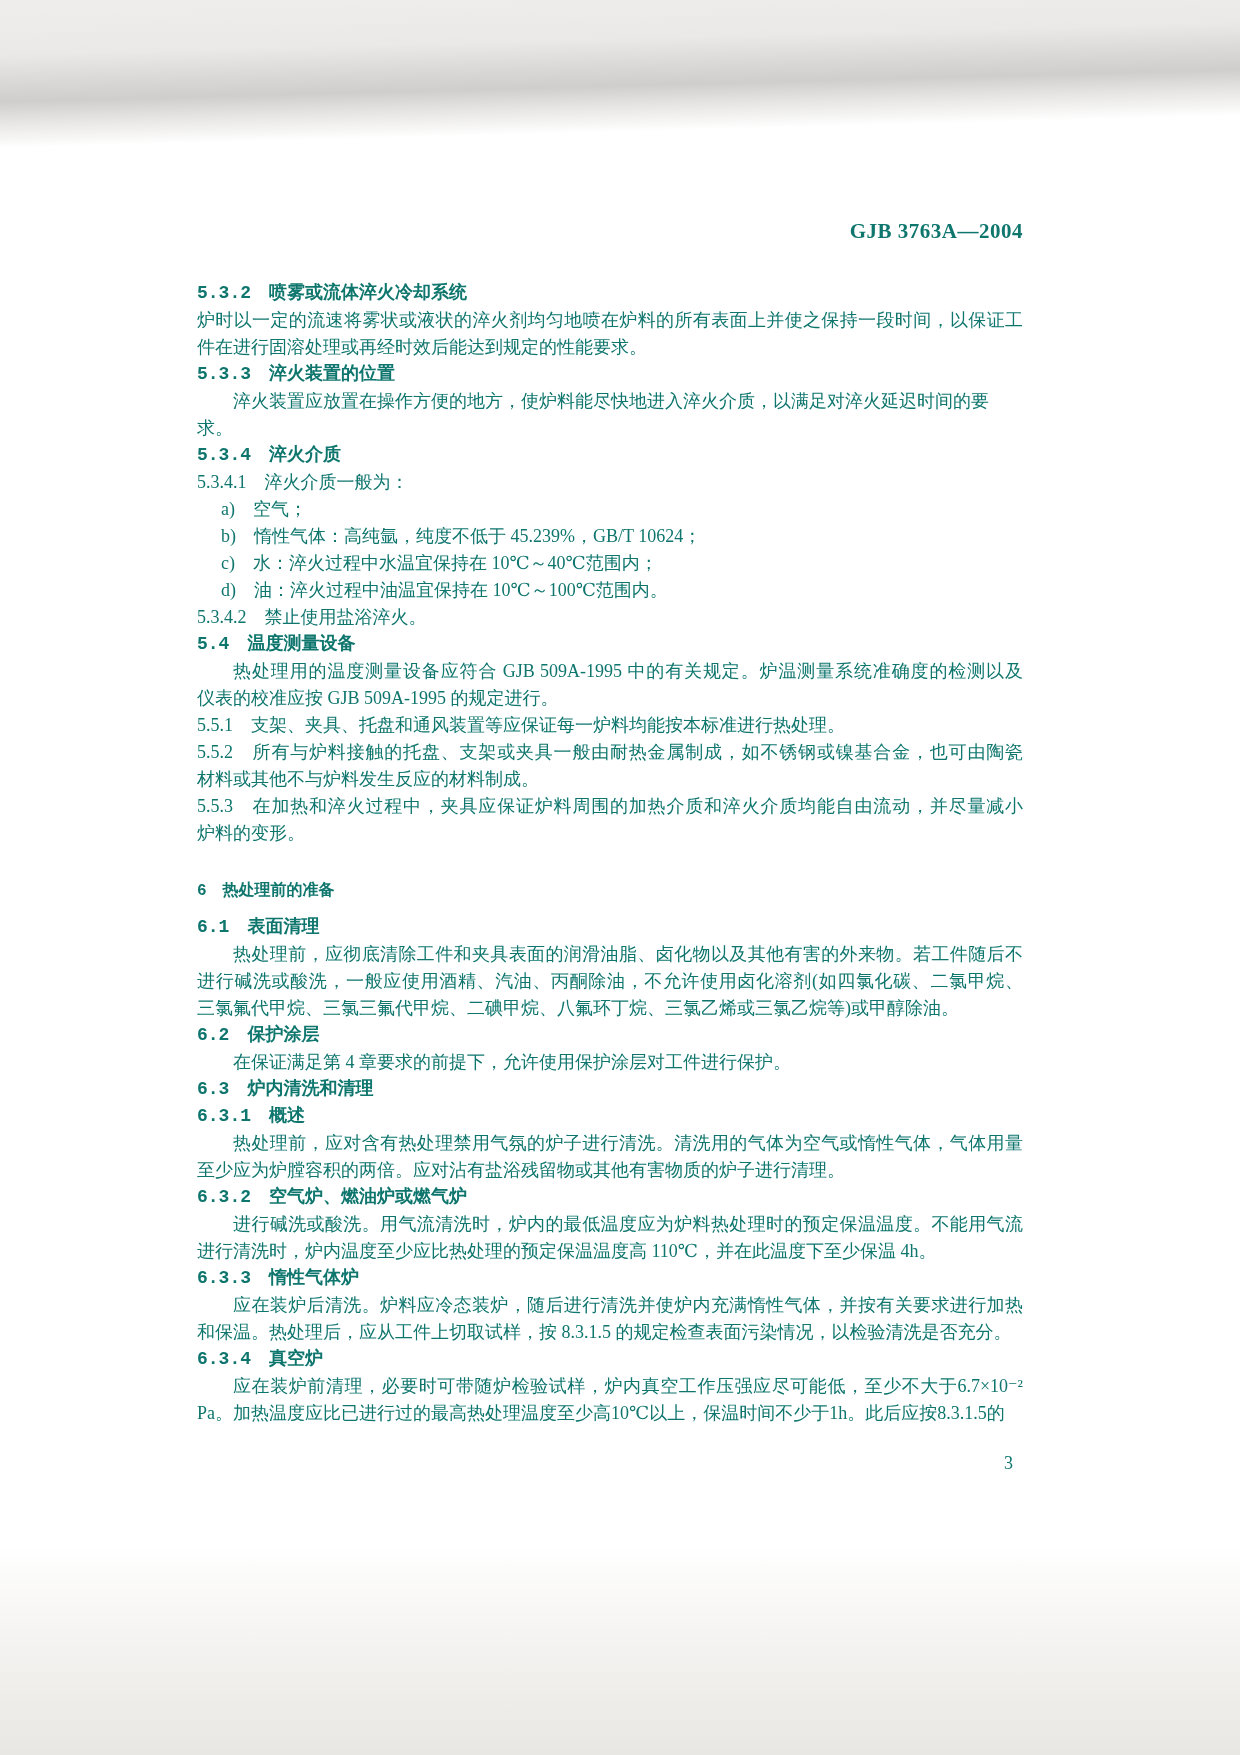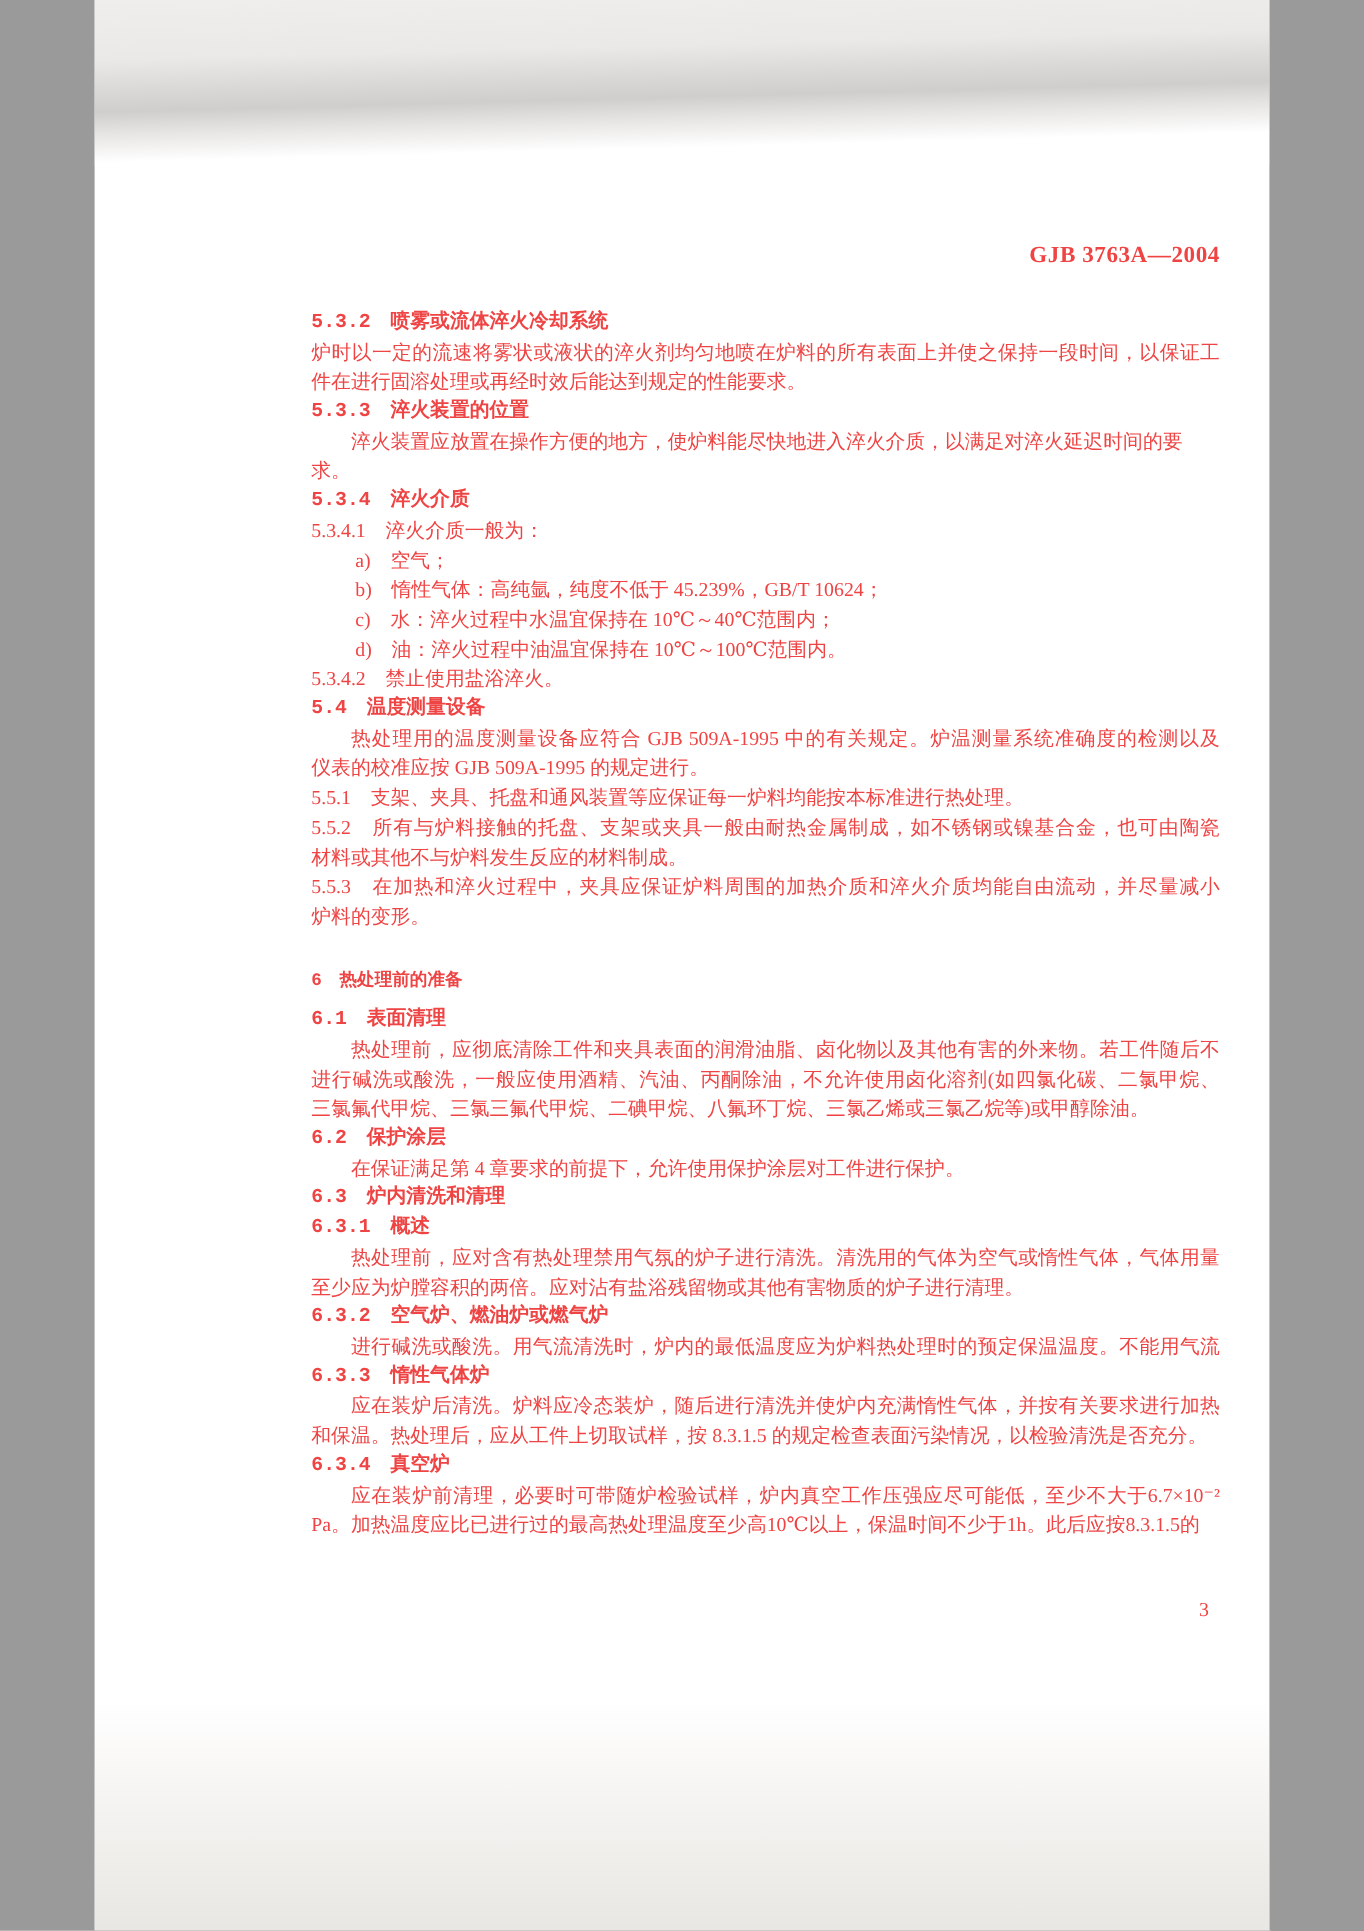--- a/index.html
+++ b/index.html
@@ -1,23 +1,23 @@
 <!DOCTYPE html>
 <html><head>
 <meta charset="utf-8">
 <style>
   html,body{margin:0;padding:0;background:#9a9a9a;}
   .page{
     position:relative;
-    width:1068px;height:1755px;
+    width:1240px;height:1755px;
     margin:0 auto;
     background:#ffffff;
     overflow:hidden;
     font-family:"Liberation Serif","DejaVu Serif",serif;
-    color:#ef4444;
+    color:#0f766e;
   }
   
   .scan-top{
     position:absolute;top:0;left:0;right:0;height:150px;
     background:linear-gradient(178.5deg,
       #efeeec 0px,#eae9e7 55px,#d8d7d5 85px,#cfcecd 102px,#e6e5e3 122px,#ffffff 148px);
   }
   .scan-bottom{
     position:absolute;bottom:0;left:0;right:0;height:210px;
     background:linear-gradient(180deg,
@@ -32,21 +32,21 @@
   h2,h3{
     margin:0;font-weight:700;
     font-size:18px;line-height:27px;
     font-family:Liberation Mono, monospace;
   }
   h2{margin:31px 0 9px 0;font-size:16px;}
   .para{margin:0;}
   .ln{font-size:18px;line-height:27px;}
   .jf{text-align:justify;text-align-last:justify;}
   .ind{text-indent:36px;}
-  .li{margin-left:40px;}
+  .li{margin-left:24px;}
   .page-num{
     position:absolute;top:1450px;left:1004px;
     font-size:18px;line-height:27px;
   }
 </style>
 </head>
 <body>
 
 <div class="page">
   <div class="scan-top"></div>
@@ -107,20 +107,21 @@
     <h3>6.3　炉内清洗和清理</h3>
     <h3>6.3.1　概述</h3>
     <div class="para">
       <div class="ln ind jf">热处理前，应对含有热处理禁用气氛的炉子进行清洗。清洗用的气体为空气或惰性气体，气体用量</div>
       <div class="ln">至少应为炉膛容积的两倍。应对沾有盐浴残留物或其他有害物质的炉子进行清理。</div>
     </div>
 
     <h3>6.3.2　空气炉、燃油炉或燃气炉</h3>
     <div class="para">
       <div class="ln ind jf">进行碱洗或酸洗。用气流清洗时，炉内的最低温度应为炉料热处理时的预定保温温度。不能用气流</div>
+      <div class="ln">进行清洗时，炉内温度至少应比热处理的预定保温温度高 110℃，并在此温度下至少保温 4h。</div>
     </div>
 
     <h3>6.3.3　惰性气体炉</h3>
     <div class="para">
       <div class="ln ind jf">应在装炉后清洗。炉料应冷态装炉，随后进行清洗并使炉内充满惰性气体，并按有关要求进行加热</div>
       <div class="ln">和保温。热处理后，应从工件上切取试样，按 8.3.1.5 的规定检查表面污染情况，以检验清洗是否充分。</div>
     </div>
 
     <h3>6.3.4　真空炉</h3>
     <div class="para">

